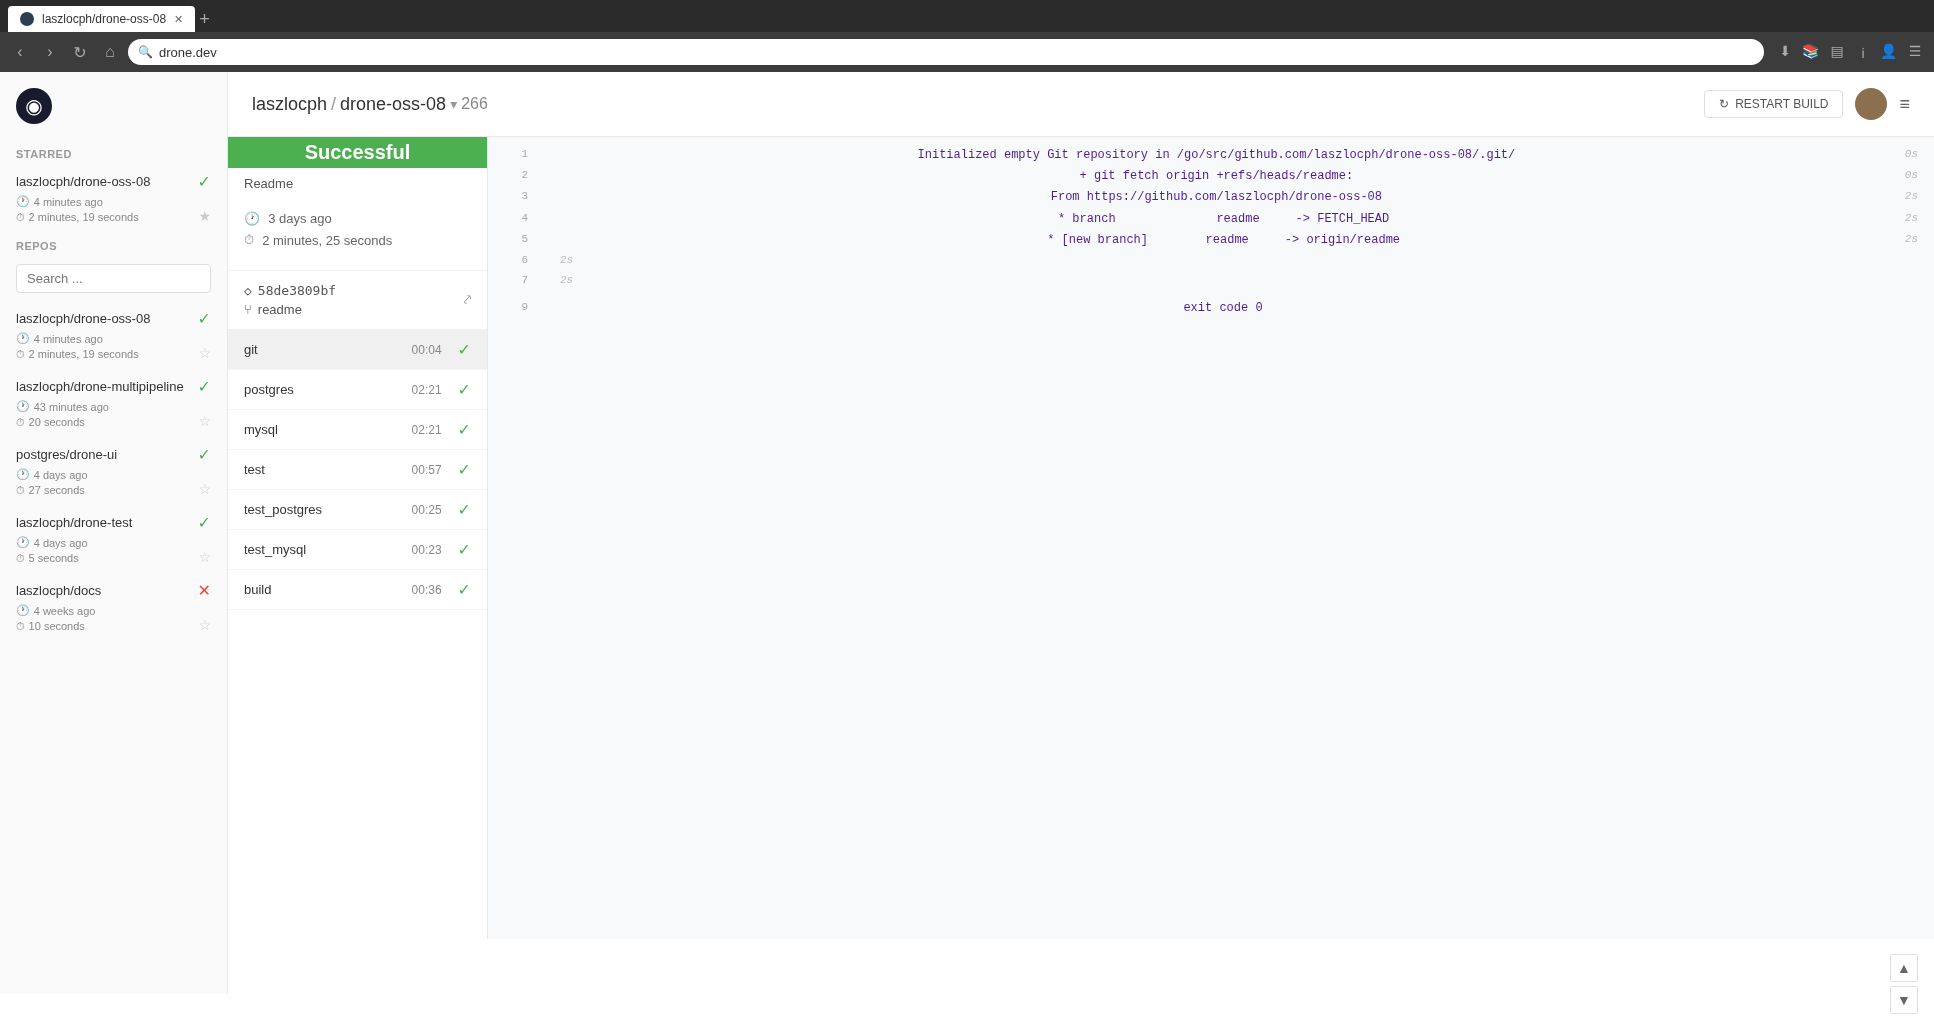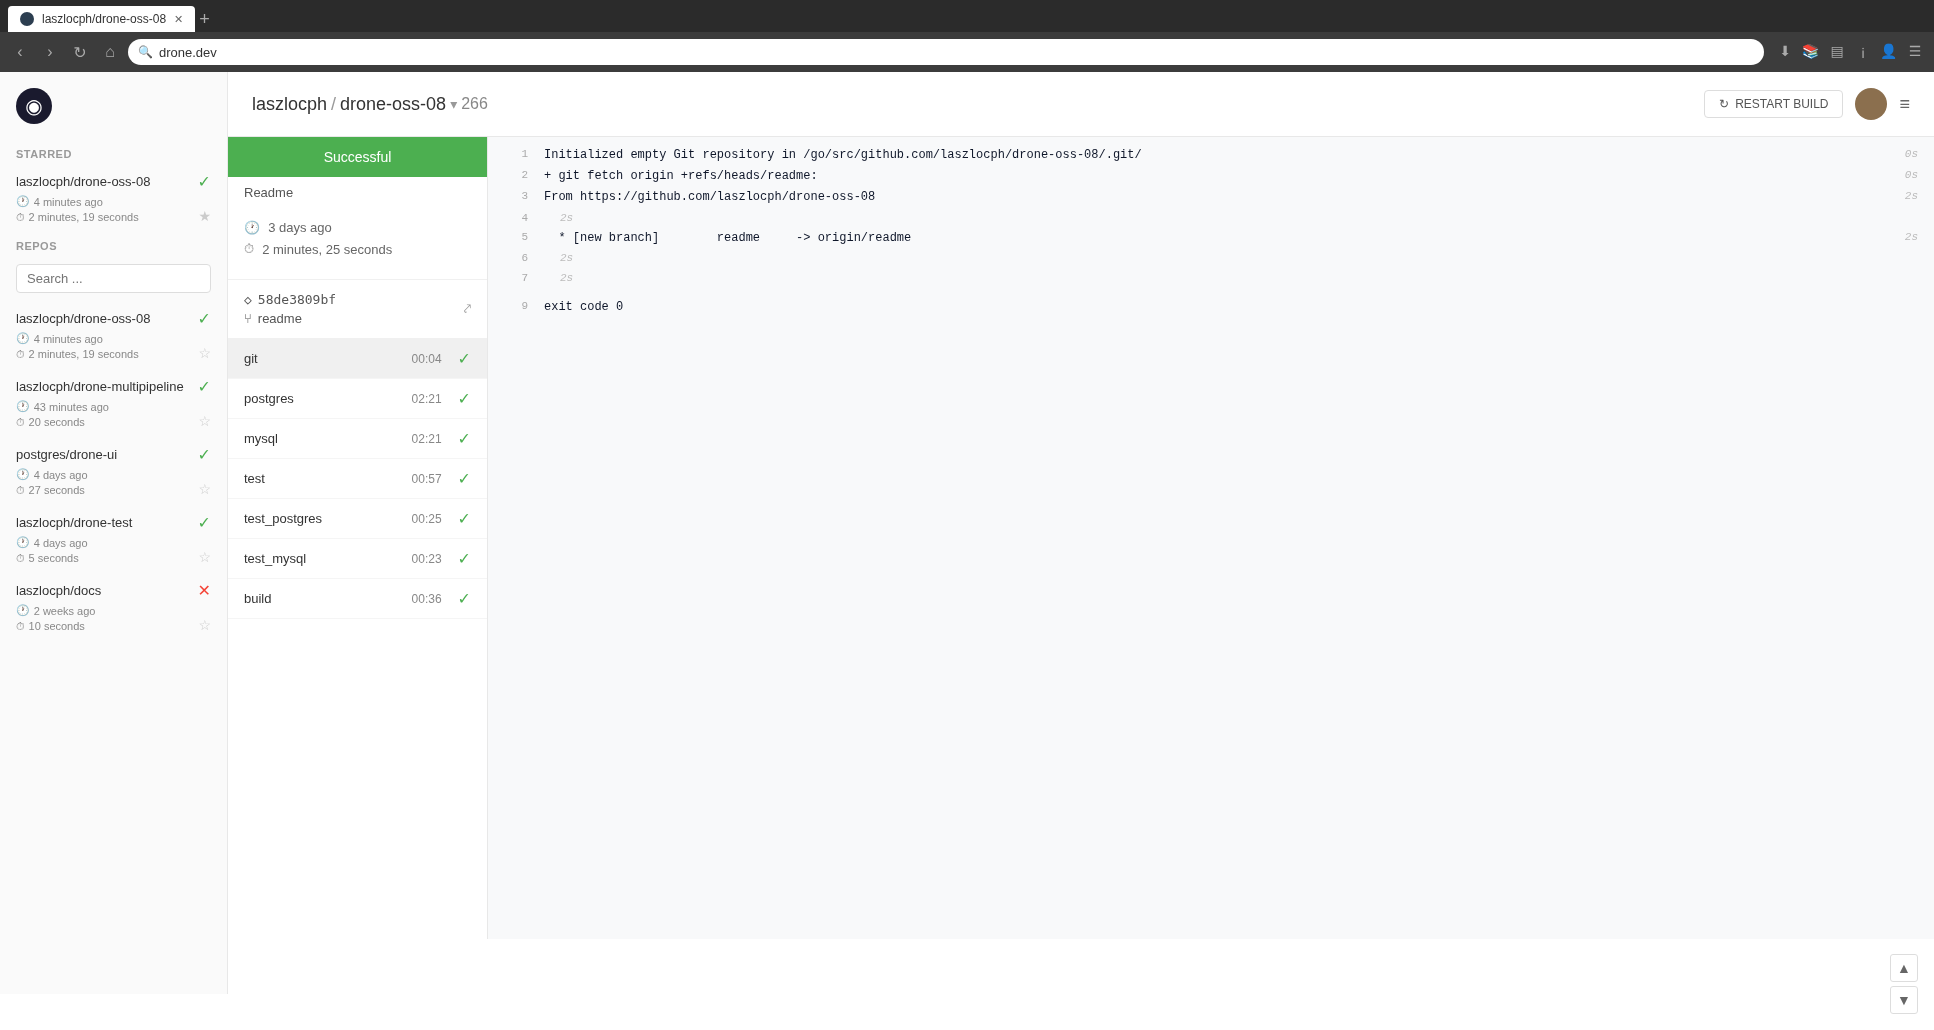--- a/index.html
+++ b/index.html
@@ -244,23 +244,23 @@
     
     .build-sidebar {
       width: 260px;
       border-right: 1px solid #e8e8e8;
       flex-shrink: 0;
       overflow-y: auto;
     }
     .build-status-banner {
       background: #4caf50;
       color: white;
-      padding: 12px 16px;
-      font-size: 14px;
-      font-weight: 400;
+      padding: 4px 16px;
+      font-size: 20px;
+      font-weight: 700;
       display: flex;
       align-items: center;
       justify-content: center;
     }
     .build-info-section {
       padding: 16px;
       border-bottom: 1px solid #f0f0f0;
     }
     .build-meta-item {
       display: flex;
@@ -328,21 +328,21 @@
       line-height: 1.6;
     }
     .log-line-num {
       color: #aaa;
       min-width: 24px;
       text-align: right;
       margin-right: 16px;
       user-select: none;
       font-size: 11px;
     }
-    .log-line-text { color: #0f172a; white-space: pre-wrap; flex: 1; }
+    .log-line-text { color: #4c1d95; white-space: pre-wrap; flex: 1; text-align: center; }
     .log-line-time {
       color: #bbb;
       font-size: 11px;
       margin-left: 16px;
       font-style: italic;
     }
 
     
     .scroll-buttons {
       position: fixed;
@@ -506,21 +506,21 @@
       </div>
     </div>
 
     <div class="repo-item">
       <div class="repo-item-header">
         <span class="repo-name">laszlocph/docs</span>
         <span class="status-icon-red">✕</span>
       </div>
       <div class="repo-meta">
         <span>🕐</span>
-        <span>2 weeks ago</span>
+        <span>4 weeks ago</span>
       </div>
       <div class="repo-meta-row">
         <div class="repo-meta">
           <span>⏱</span>
           <span>10 seconds</span>
         </div>
         <span class="star-icon">☆</span>
       </div>
     </div>
   </div>
@@ -644,20 +644,21 @@
     <span class="log-line-text">+ git fetch origin +refs/heads/readme:</span>
     <span class="log-line-time">0s</span>
   </div>
             <div class="log-line">
     <span class="log-line-num">3</span>
     <span class="log-line-text">From https://github.com/laszlocph/drone-oss-08</span>
     <span class="log-line-time">2s</span>
   </div>
             <div class="log-line">
     <span class="log-line-num">4</span>
+    <span class="log-line-text">  * branch              readme     -&gt; FETCH_HEAD</span>
     <span class="log-line-time">2s</span>
   </div>
             <div class="log-line">
     <span class="log-line-num">5</span>
     <span class="log-line-text">  * [new branch]        readme     -&gt; origin/readme</span>
     <span class="log-line-time">2s</span>
   </div>
             <div class="log-line">
     <span class="log-line-num">6</span>
     <span class="log-line-time">2s</span>

